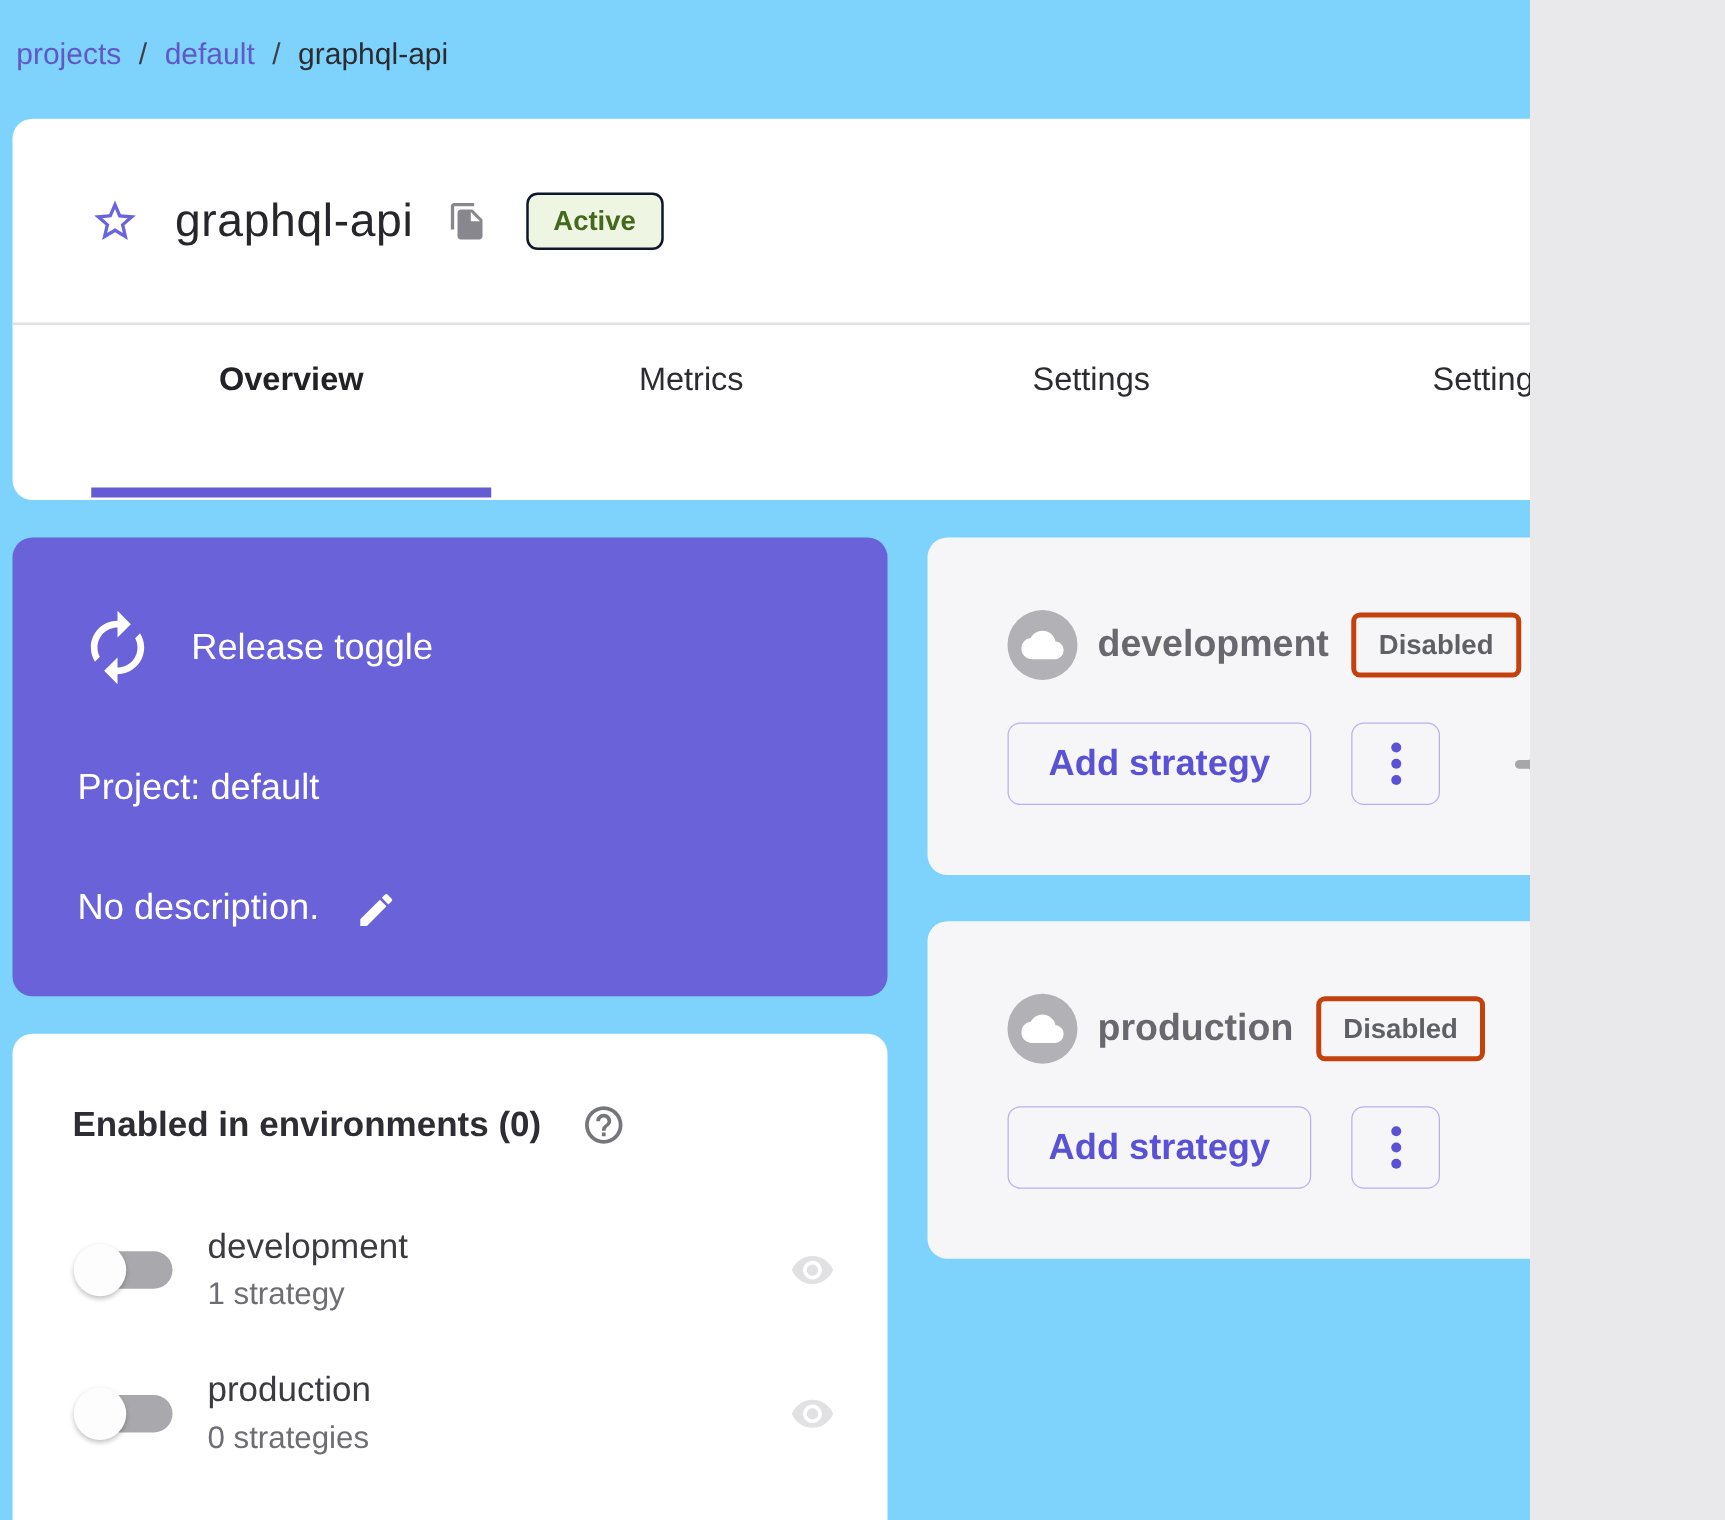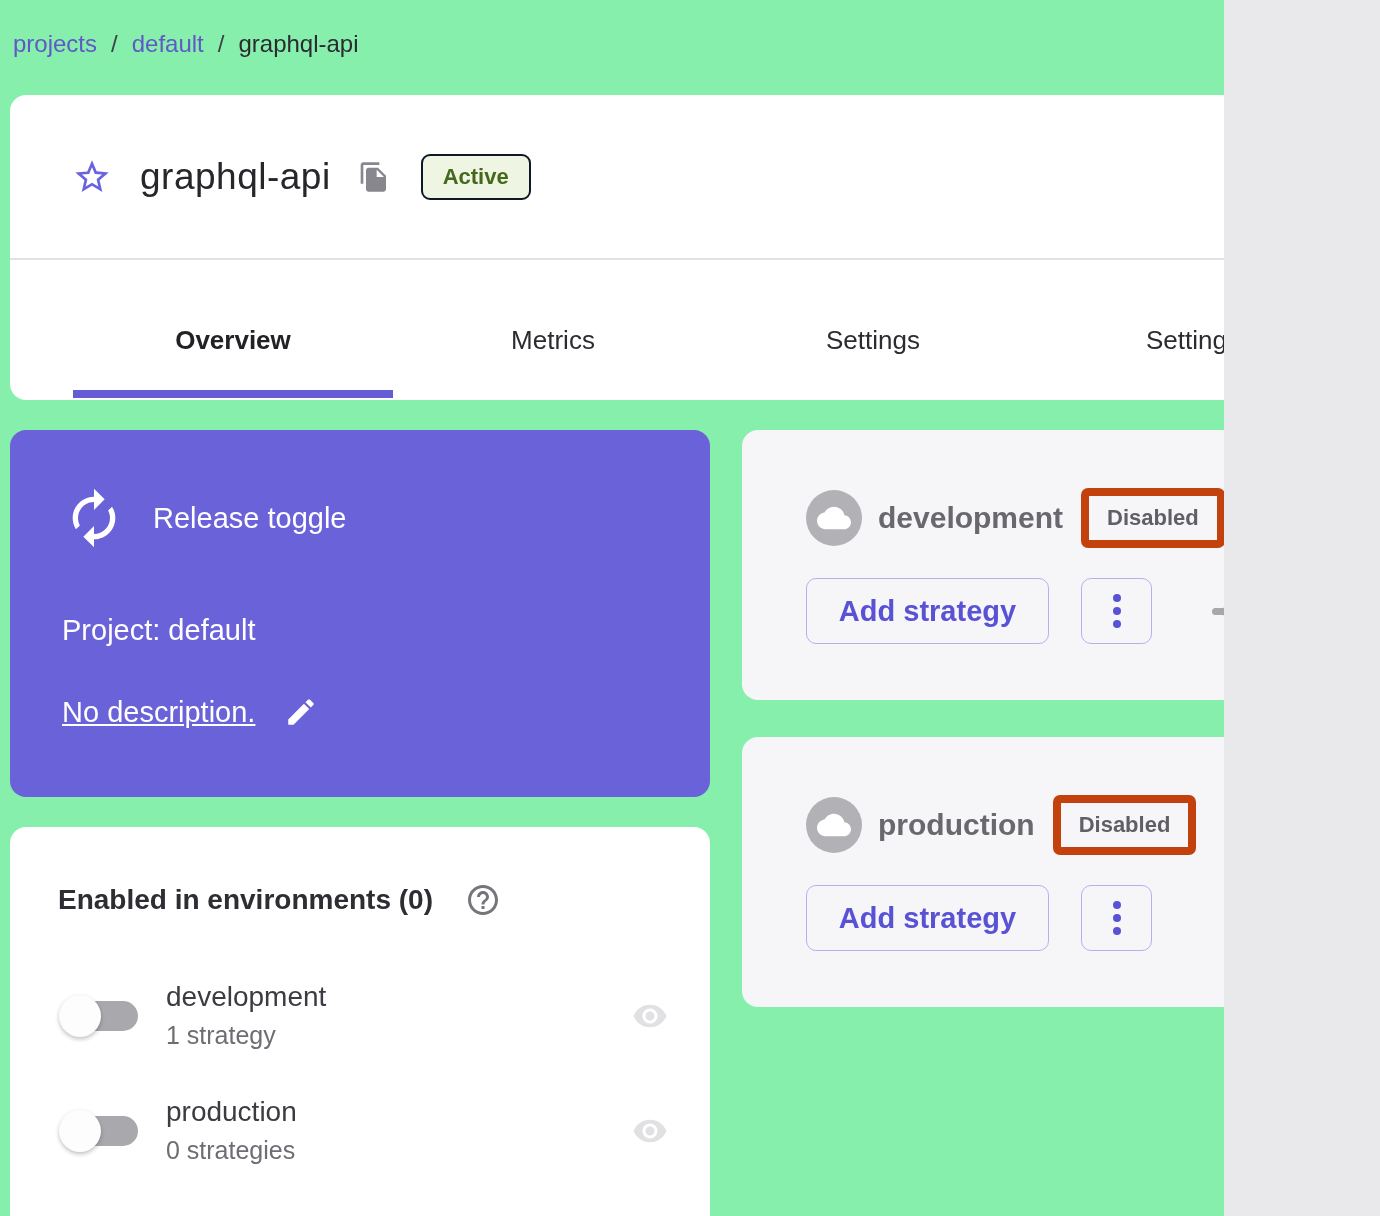--- a/index.html
+++ b/index.html
@@ -1,45 +1,45 @@
 <!DOCTYPE html>
 <html><head>
 <meta charset="utf-8">
 <style>
   * { margin:0; padding:0; box-sizing:border-box; }
   html,body { background:#e9e9eb; }
   .stage {
     position:relative; width:1224px; height:1216px; overflow:hidden;
-    background:#86efac; font-family:"Liberation Sans", sans-serif;
+    background:#7dd3fc; font-family:"Liberation Sans", sans-serif;
     color:#2e2e34;
   }
   
   .breadcrumb { position:absolute; left:13px; top:30px; display:flex; align-items:center; gap:14px; font-size:24px; }
   .crumb-link { color:#6158c8; text-decoration:none; cursor:pointer; }
   .crumb-sep { color:#3f3f46; }
   .crumb-current { color:#2b2b31; }
   
   .header-card { position:absolute; left:10px; top:95px; width:1390px; height:305px; background:#ffffff; border-radius:16px; }
   .header-top { position:absolute; left:0; top:0; right:0; height:163px; display:flex; align-items:center; padding-left:62px; }
   .star-btn { width:40px; height:40px; display:flex; align-items:center; justify-content:center; cursor:pointer; }
   .feature-title { margin-left:28px; font-size:37px; font-weight:500; color:#26262b; letter-spacing:0.5px; }
   .copy-btn { margin-left:26px; width:34px; height:34px; display:flex; align-items:center; justify-content:center; cursor:pointer; }
   .active-badge { margin-left:30px; padding:8px 20px; border:2px solid #0f172a; background:#eff5e3; border-radius:9px; font-size:22px; font-weight:bold; color:#44691d; }
   .header-divider { position:absolute; left:0; right:0; top:163px; height:2px; background:#e2e2e5; }
   .tabs-row { position:absolute; left:63px; top:165px; height:225px; display:flex; }
-  .tab { width:320px; height:100%; display:flex; align-items:flex-start; justify-content:center; padding-top:65px; font-size:26px; color:#2b2b31; cursor:pointer; }
+  .tab { width:320px; height:100%; display:flex; align-items:flex-start; justify-content:center; padding-top:28px; font-size:26px; color:#2b2b31; cursor:pointer; }
   .tab.active { font-weight:bold; color:#222226; }
   .tab-indicator { position:absolute; left:63px; top:295px; width:320px; height:8px; background:#635cd4; }
   
   .toggle-card { position:absolute; left:10px; top:430px; width:700px; height:367px; background:#6962d9; border-radius:16px; color:#ffffff; }
   .toggle-card-head { position:absolute; left:52px; top:56px; display:flex; align-items:center; gap:27px; }
   .renew-icon { width:64px; height:64px; }
   .toggle-type-label { font-size:29px; }
   .project-line { position:absolute; left:52px; top:184px; font-size:29px; }
-  .desc-row { position:absolute; left:52px; top:264px; display:flex; align-items:center; gap:28px;text-decoration:underline; }
+  .desc-row { position:absolute; left:52px; top:280px; display:flex; align-items:flex-start; gap:28px; }
   .desc-text { font-size:29px; }
   .edit-btn { width:36px; height:36px; cursor:pointer; display:flex; align-items:center; justify-content:center; }
   
   .env-panel { position:absolute; left:10px; top:827px; width:700px; height:420px; background:#ffffff; border-radius:16px; }
   .env-panel-head { position:absolute; left:48px; top:55px; display:flex; align-items:center; gap:32px; }
   .env-panel-title { font-size:28px; font-weight:bold; color:#2d2d33; }
   .help-btn { width:36px; height:36px; cursor:pointer; }
   .env-row { position:absolute; left:44px; right:36px; height:95px; display:flex; align-items:center; }
   .env-row.row-0 { top:141px; }
   .env-row.row-1 { top:256px; }
@@ -52,21 +52,21 @@
   .env-row-sub { font-size:25px; color:#6d6d73; }
   .eye-icon { margin-left:auto; width:48px; height:36px; }
   
   .env-card { position:absolute; left:742px; width:648px; height:270px; background:#f6f6f8; border-radius:16px; }
   .env-card.card-0 { top:430px; }
   .env-card.card-1 { top:737px; }
   .env-card-head { position:absolute; left:64px; top:58px; display:flex; align-items:center; }
   .env-avatar { width:56px; height:56px; border-radius:50%; background:#b1b1b6; display:flex; align-items:center; justify-content:center; }
   .env-avatar svg { width:34px; height:34px; }
   .env-card-name { margin-left:16px; font-size:30px; font-weight:bold; color:#68686e; }
-  .disabled-badge { margin-left:18px; padding:9px 18px; border:8px solid #c2410c; border-radius:7px; font-size:22px; font-weight:bold; color:#5f5f66; }
+  .disabled-badge { margin-left:18px; padding:9px 18px; border:4px solid #c2410c; border-radius:7px; font-size:22px; font-weight:bold; color:#5f5f66; }
   .env-card-controls { position:absolute; left:64px; top:148px; display:flex; align-items:center; gap:32px; }
   .add-strategy-btn { width:243px; height:66px; border:1.5px solid #b6b0f1; border-radius:10px; background:transparent;
                       color:#5a52d5; font-family:inherit; font-size:29px; font-weight:bold; cursor:pointer;
                       display:flex; align-items:center; justify-content:center; }
   .kebab-btn { width:71px; height:66px; border:1.5px solid #b6b0f1; border-radius:10px; background:transparent; cursor:pointer;
                display:flex; flex-direction:column; align-items:center; justify-content:center; gap:5px; }
   .kebab-dot { width:8px; height:8px; border-radius:50%; background:#5a52d5; }
   .rollout-icon { margin-left:26px; width:48px; height:26px; }
 </style>
 </head>

